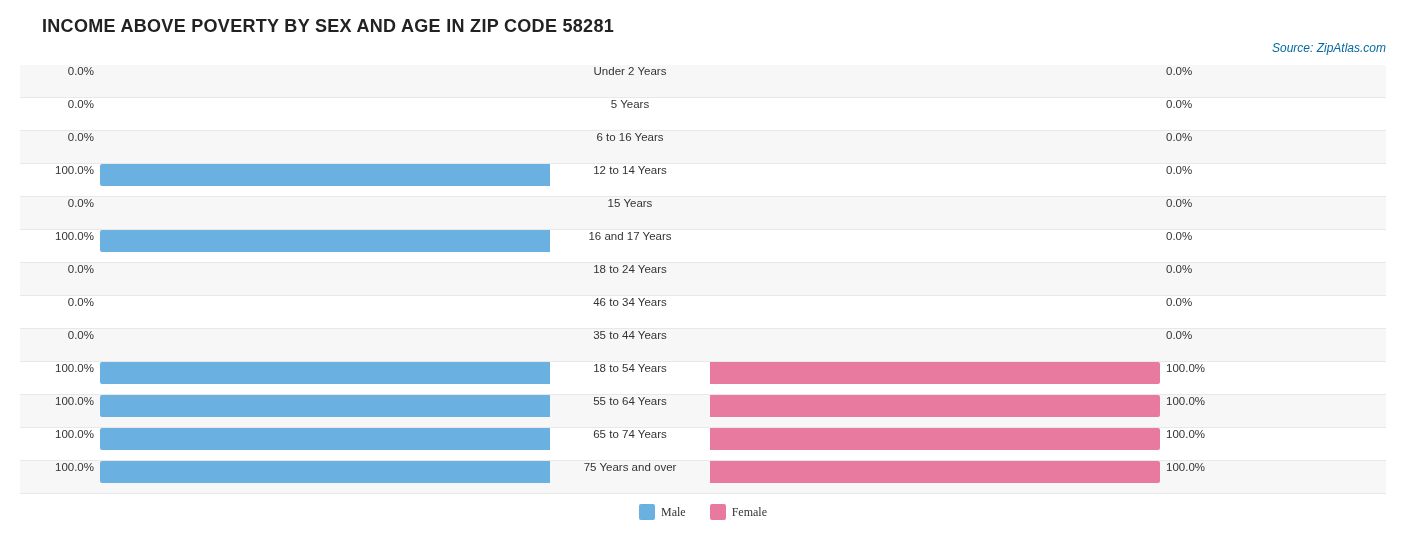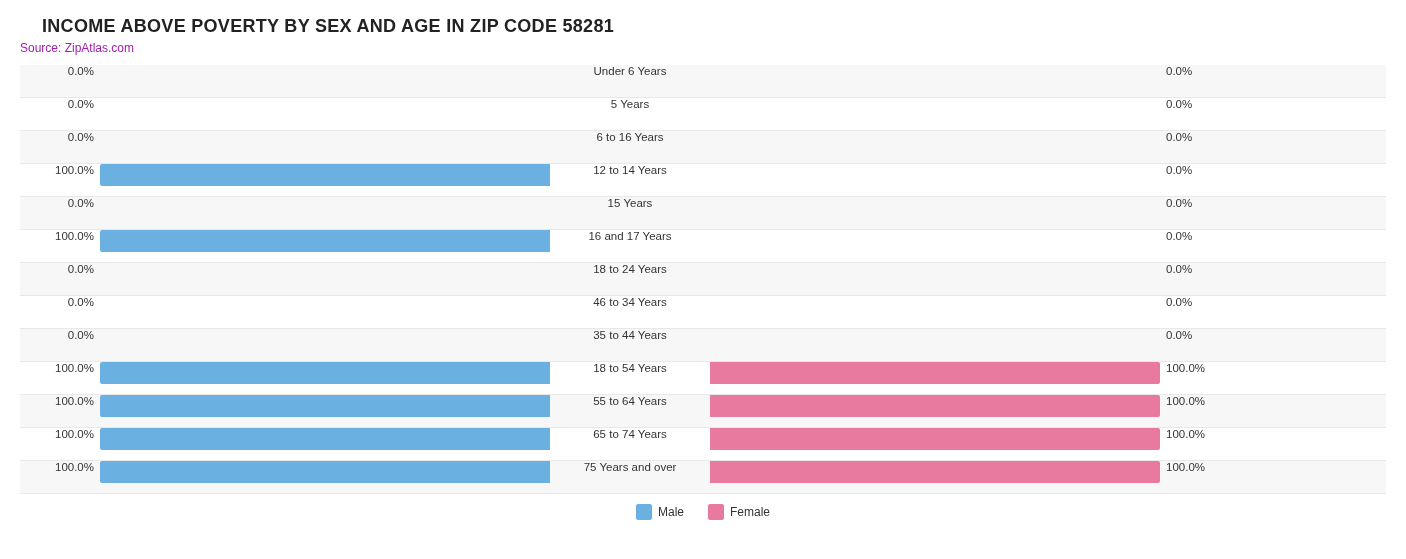--- a/index.html
+++ b/index.html
@@ -13,23 +13,24 @@
     .chart-title {
       font-size: 18px;
       font-weight: bold;
       color: #222;
       letter-spacing: 0.3px;
       margin-bottom: 4px;
       margin-left: 22px;
     }
     .source {
       font-size: 12px;
-      color: #a21caf;
-      text-align: left;
+      color: #0369a1;
+      text-align: right;
       margin-bottom: 10px;
+      font-style: italic;
     }
     .chart-area {
       width: 100%;
     }
     .bar-row {
       display: flex;
       align-items: flex-start;
       height: 33px;
       border-bottom: 1px solid #e8e8e8;
       background: #fff;
@@ -85,20 +86,21 @@
       padding-left: 6px;
       flex-shrink: 0;
     }
     .legend {
       display: flex;
       justify-content: center;
       gap: 24px;
       margin-top: 10px;
       font-size: 12px;
       color: #333;
+      font-family: Liberation Serif, serif;
     }
     .legend-item {
       display: flex;
       align-items: center;
       gap: 6px;
     }
     .legend-box {
       width: 16px;
       height: 16px;
       border-radius: 2px;
@@ -112,21 +114,21 @@
 <div class="chart-title">INCOME ABOVE POVERTY BY SEX AND AGE IN ZIP CODE 58281</div>
 <div class="source">Source: ZipAtlas.com</div>
 
 <div class="chart-area">
 
 <div class="bar-row">
       <div class="left-label">0.0%</div>
       <div class="left-bar-container">
         <div class="left-bar" style="width:0px;"></div>
       </div>
-      <div class="center-label">Under 6 Years</div>
+      <div class="center-label">Under 2 Years</div>
       <div class="right-bar-container">
         <div class="right-bar" style="width:0px;"></div>
       </div>
       <div class="right-label">0.0%</div>
     </div>
     <div class="bar-row">
       <div class="left-label">0.0%</div>
       <div class="left-bar-container">
         <div class="left-bar" style="width:0px;"></div>
       </div>

